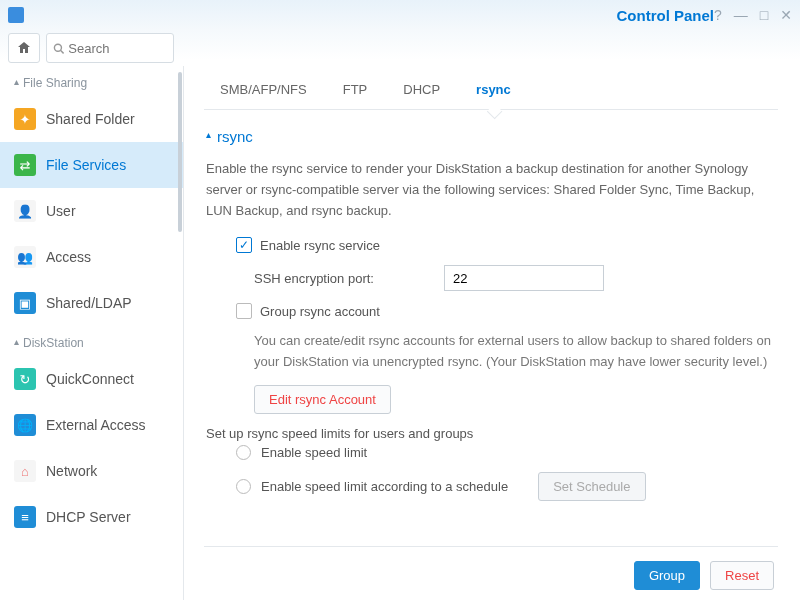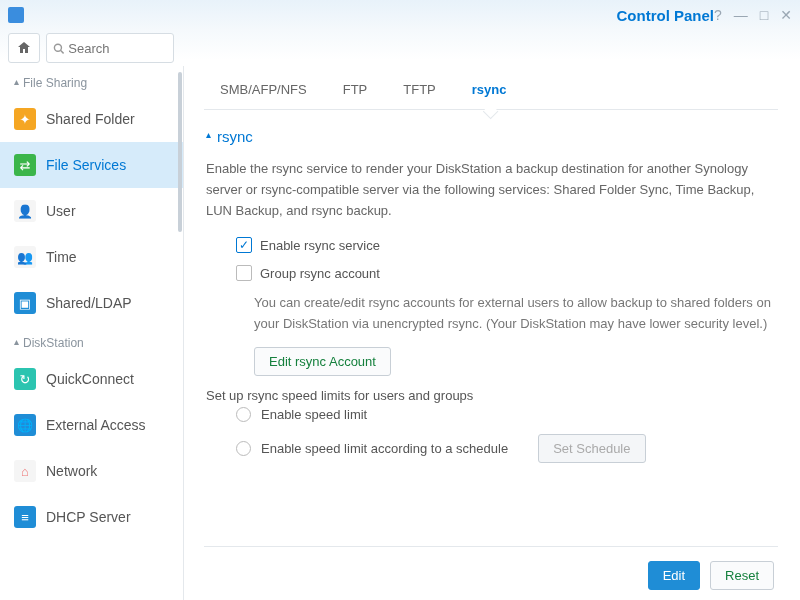--- a/index.html
+++ b/index.html
@@ -36,21 +36,21 @@
 .section-head { display: flex; align-items: center; gap: 6px; color: #0078d4; font-size: 15px; font-weight: 500; cursor: pointer; margin-bottom: 14px; }
 .desc { font-size: 13px; color: #666; line-height: 1.6; margin-bottom: 16px; }
 .row { display: flex; align-items: center; margin-bottom: 12px; font-size: 13px; }
 .indent1 { padding-left: 30px; }
 .indent2 { padding-left: 48px; }
 .checkbox { width: 16px; height: 16px; border: 1.5px solid #0078d4; border-radius: 2px; margin-right: 8px; display: inline-flex; align-items: center; justify-content: center; color: #0078d4; font-size: 12px; cursor: pointer; }
 .checkbox.unchecked { border-color: #bbb; color: transparent; }
 label.formlabel { width: 190px; display: inline-block; }
 .textfield { border: 1px solid #c8cfd6; height: 26px; padding: 0 8px; font-size: 13px; width: 160px; background: #fff; }
 .helptext { font-size: 13px; color: #777; line-height: 1.6; margin: 4px 0 12px; }
-.btn { border: 1px solid #c8cfd6; background: #fafbfc; padding: 6px 14px; font-size: 13px; border-radius: 3px; cursor: pointer; color: #15803d; }
+.btn { border: 1px solid #c8cfd6; background: #fafbfc; padding: 6px 14px; font-size: 13px; border-radius: 3px; cursor: pointer; color: #ef4444; }
 .btn.disabled { color: #aaa; background: #f4f6f8; cursor: default; }
 .btn.primary { background: #1f8dd6; border-color: #1f8dd6; color: #fff; }
 .radio { width: 15px; height: 15px; border: 1.5px solid #bbb; border-radius: 50%; margin-right: 10px; display: inline-flex; align-items: center; justify-content: center; cursor: pointer; }
 .radio.checked { border-color: #0078d4; }
 .radio.checked::after { content: ""; width: 7px; height: 7px; background: #0078d4; border-radius: 50%; }
 
 .footer { border-top: 1px solid #e4e8ec; padding: 14px 4px 10px; display: flex; justify-content: flex-end; gap: 10px; }
 .chev { display: inline-block; transform: rotate(180deg); font-size: 10px; }
 .scroll-ind { position: absolute; right: 1px; top: 6px; width: 4px; height: 160px; background: #c8d0d8; border-radius: 2px; }
 </style>
@@ -98,21 +98,21 @@
     <div class="side-item active">
       <span class="side-icon" style="background:#3bb54a">⇄</span>
       <span>File Services</span>
     </div>
     <div class="side-item">
       <span class="side-icon" style="background:#f5f5f5;color:#e77">👤</span>
       <span>User</span>
     </div>
     <div class="side-item">
       <span class="side-icon" style="background:#f5f5f5;color:#e77">👥</span>
-      <span>Time</span>
+      <span>Access</span>
     </div>
     <div class="side-item">
       <span class="side-icon" style="background:#1f8dd6">▣</span>
       <span>Shared/LDAP</span>
     </div>
 
     <div class="side-group">
         <span class="chev">▾</span>
         <span>DiskStation</span>
       </div>
@@ -132,36 +132,40 @@
     <div class="side-item">
       <span class="side-icon" style="background:#1f8dd6">≡</span>
       <span>DHCP Server</span>
     </div>
   </div>
 
   <div class="content">
     <div class="tabs">
       <div class="tab">SMB/AFP/NFS</div>
       <div class="tab">FTP</div>
-      <div class="tab">TFTP</div>
+      <div class="tab">DHCP</div>
       <div class="tab tab-notch active">rsync</div>
     </div>
 
     <div class="body">
       <div class="section-head">
         <span class="chev">▾</span>
         <span>rsync</span>
       </div>
       <p class="desc">Enable the rsync service to render your DiskStation a backup destination for another Synology server or rsync-compatible server via the following services: Shared Folder Sync, Time Backup, LUN Backup, and rsync backup.</p>
 
       <div class="row indent1">
         <span class="checkbox">✓</span>
         <span>Enable rsync service</span>
       </div>
 
+      <div class="row indent2">
+        <label class="formlabel">SSH encryption port:</label>
+        <input class="textfield" type="text" value="22" style="">
+      </div>
 
       <div class="row indent1">
         <span class="checkbox unchecked">✓</span>
         <span>Group rsync account</span>
       </div>
 
       <p class="helptext indent2">You can create/edit rsync accounts for external users to allow backup to shared folders on your DiskStation via unencrypted rsync. (Your DiskStation may have lower security level.)</p>
 
       <div class="row indent2">
         <button class="btn">Edit rsync Account</button>
@@ -175,17 +179,17 @@
       </div>
       <div class="row indent1">
         <span class="radio"></span>
         <span style="margin-right:30px">Enable speed limit according to a schedule</span>
         <button class="btn disabled">Set Schedule</button>
       </div>
 
     </div>
 
     <div class="footer">
-      <button class="btn primary">Edit</button>
+      <button class="btn primary">Group</button>
       <button class="btn">Reset</button>
     </div>
   </div>
 </div>
 
 </body></html>

